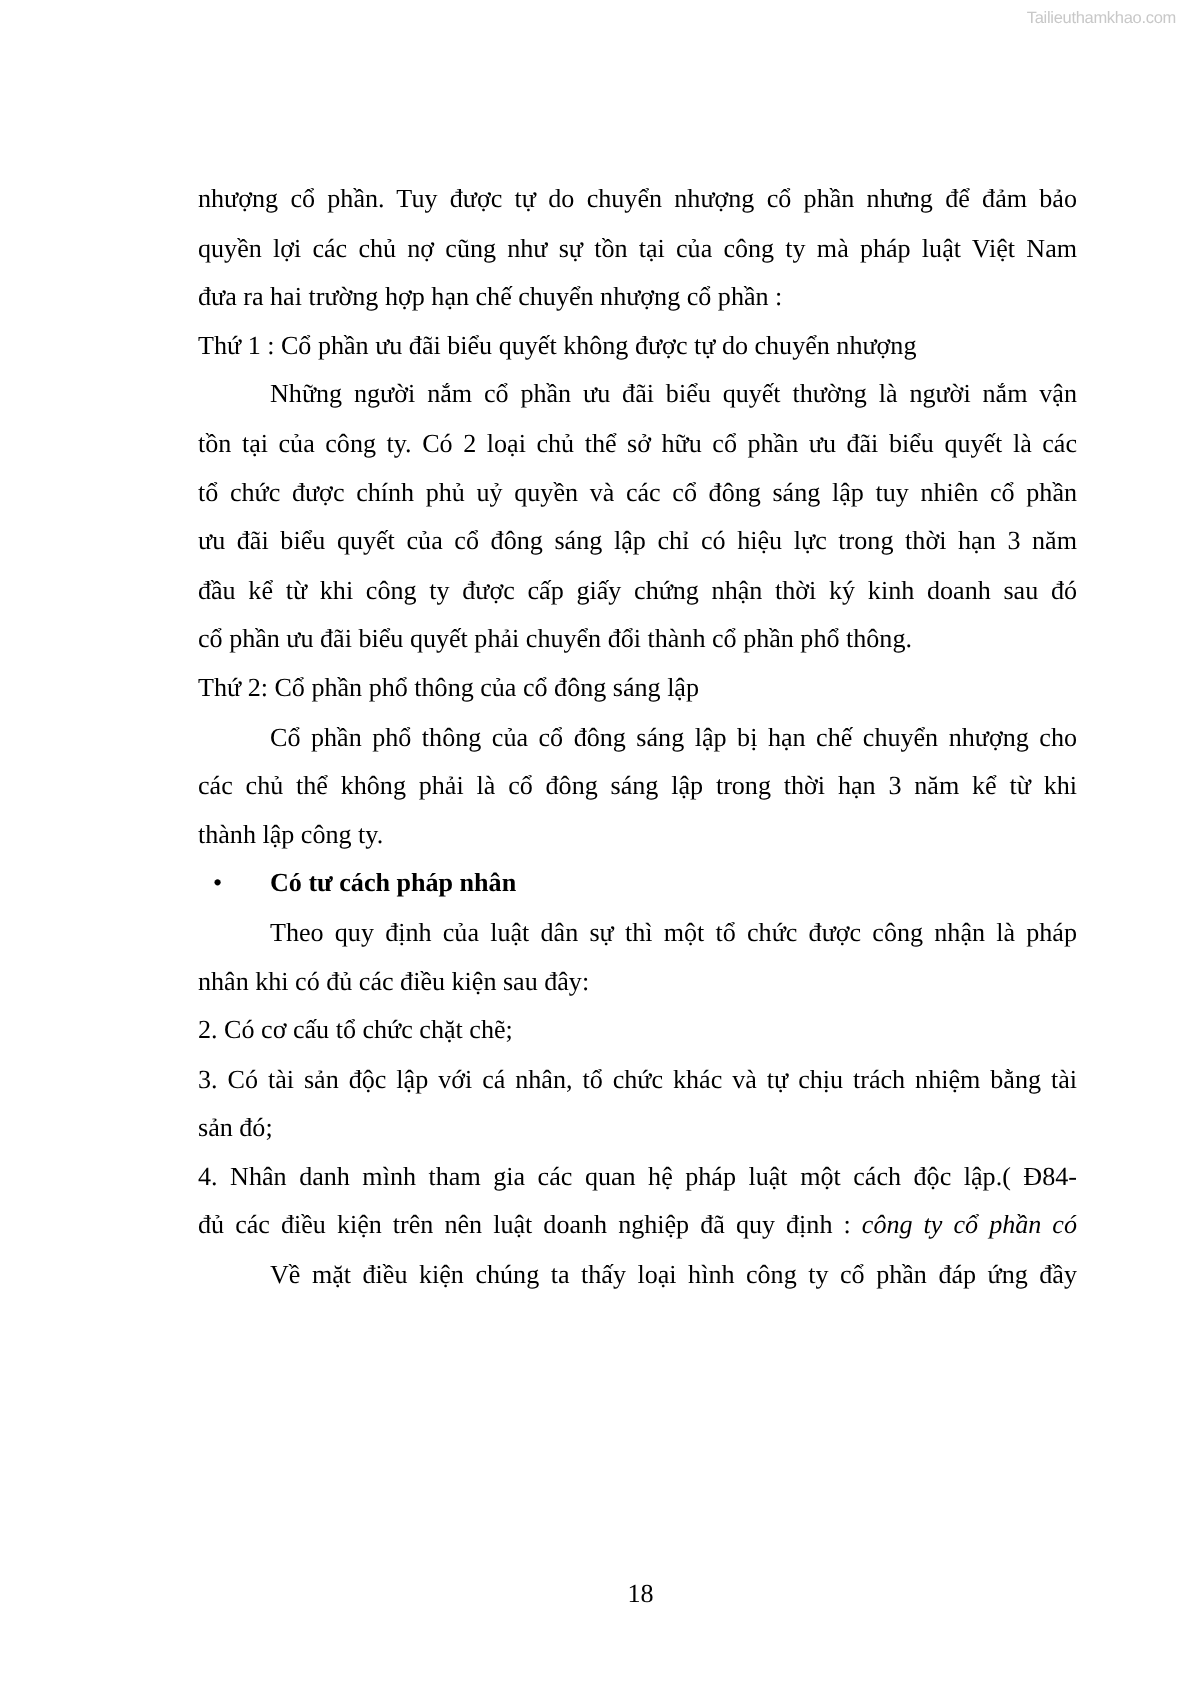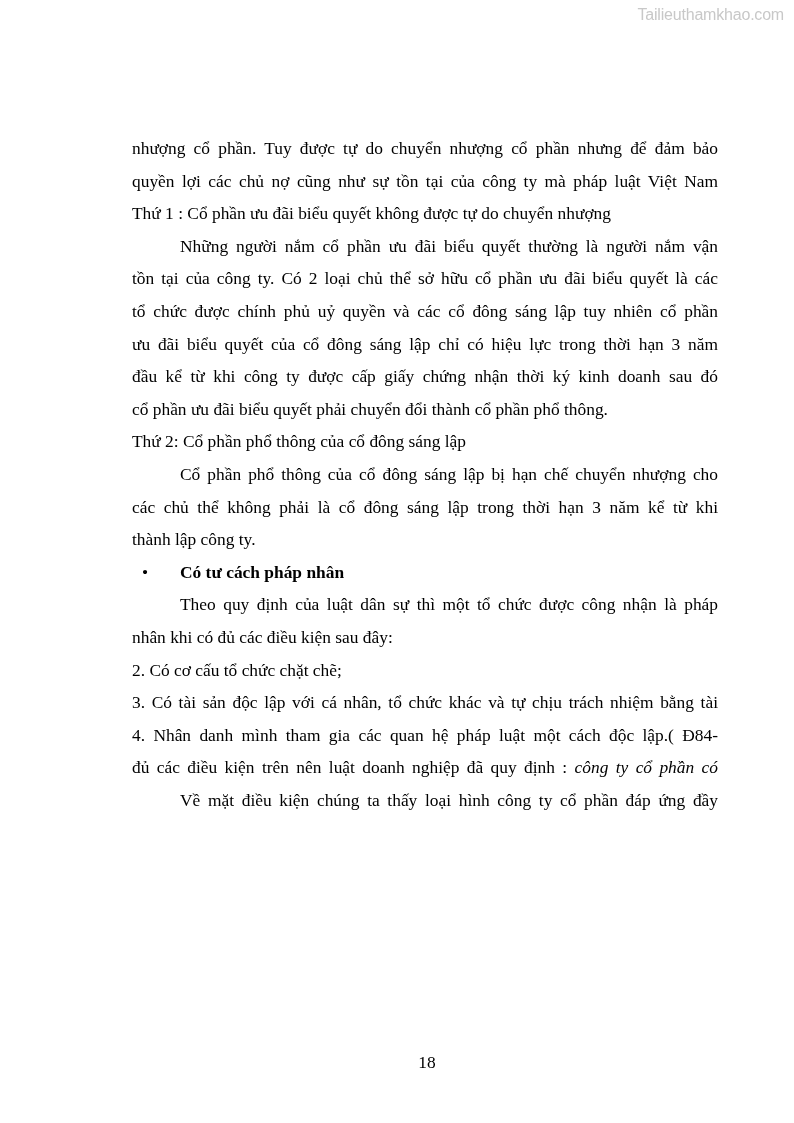--- a/index.html
+++ b/index.html
@@ -13,28 +13,28 @@
       position: relative;
       overflow: hidden;
       font-family: "Liberation Serif", "DejaVu Serif", serif;
       color: #000000;
     }
     .watermark {
       position: absolute;
       top: 6px;
       right: 10px;
       font-family: "Liberation Sans", "DejaVu Sans", sans-serif;
-      font-size: 16px;
+      font-size: 11px;
       color: #c8c8c8;
       letter-spacing: -0.2px;
     }
     .page-body {
       position: absolute;
       left: 132px;
-      top: 132px;
+      top: 116px;
       width: 586px;
       font-size: 17.4px;
       line-height: 32.6px;
     }
     .line {
       display: block;
       white-space: nowrap;
       text-align: justify;
       text-align-last: justify;
       height: 32.6px;
@@ -72,20 +72,21 @@
   </style>
 </head>
 <body>
 
 <div class="watermark">Tailieuthamkhao.com</div>
 
 <div class="page-body">
 
   <span class="line">nhượng cổ phần. Tuy được tự do chuyển nhượng cổ phần nhưng để đảm bảo</span>
   <span class="line">quyền lợi các chủ nợ cũng như sự tồn tại của công ty mà pháp luật Việt Nam</span>
+  <span class="line last">đưa ra hai trường hợp hạn chế chuyển nhượng cổ phần :</span>
 
   <span class="line last">Thứ 1 : Cổ phần ưu đãi biểu quyết không được tự do chuyển nhượng</span>
 
   <span class="line indent">Những người nắm cổ phần ưu đãi biểu quyết thường là người nắm vận</span>
   <span class="line">tồn tại của công ty. Có 2 loại chủ thể sở hữu cổ phần ưu đãi biểu quyết là các</span>
   <span class="line">tổ chức được chính phủ uỷ quyền và các cổ đông sáng lập tuy nhiên cổ phần</span>
   <span class="line">ưu đãi biểu quyết của cổ đông sáng lập chỉ có hiệu lực trong thời hạn 3 năm</span>
   <span class="line">đầu kể từ khi công ty được cấp giấy chứng nhận thời ký kinh doanh sau đó</span>
   <span class="line last">cổ phần ưu đãi biểu quyết phải chuyển đổi thành cổ phần phổ thông.</span>
 
@@ -97,19 +98,20 @@
 
   <span class="line bullet-line">
     <span class="bullet-dot">•</span><span>Có tư cách pháp nhân</span>
   </span>
 
   <span class="line indent">Theo quy định của luật dân sự thì một tổ chức được công nhận là pháp</span>
   <span class="line last">nhân khi có đủ các điều kiện sau đây:</span>
 
   <span class="line last">2. Có cơ cấu tổ chức chặt chẽ;</span>
   <span class="line">3. Có tài sản độc lập với cá nhân, tổ chức khác và tự chịu trách nhiệm bằng tài</span>
+  <span class="line last">sản đó;</span>
   <span class="line">4. Nhân danh mình tham gia các quan hệ pháp luật một cách độc lập.( Đ84-</span>
 
   <span class="line"><span>đủ các điều kiện trên nên luật doanh nghiệp đã quy định : </span><span class="italic">công ty cổ phần có</span></span>
   <span class="line indent">Về mặt điều kiện chúng ta thấy loại hình công ty cổ phần đáp ứng đầy</span>
 </div>
 
 <div class="page-number">18</div>
 
 </body></html>

